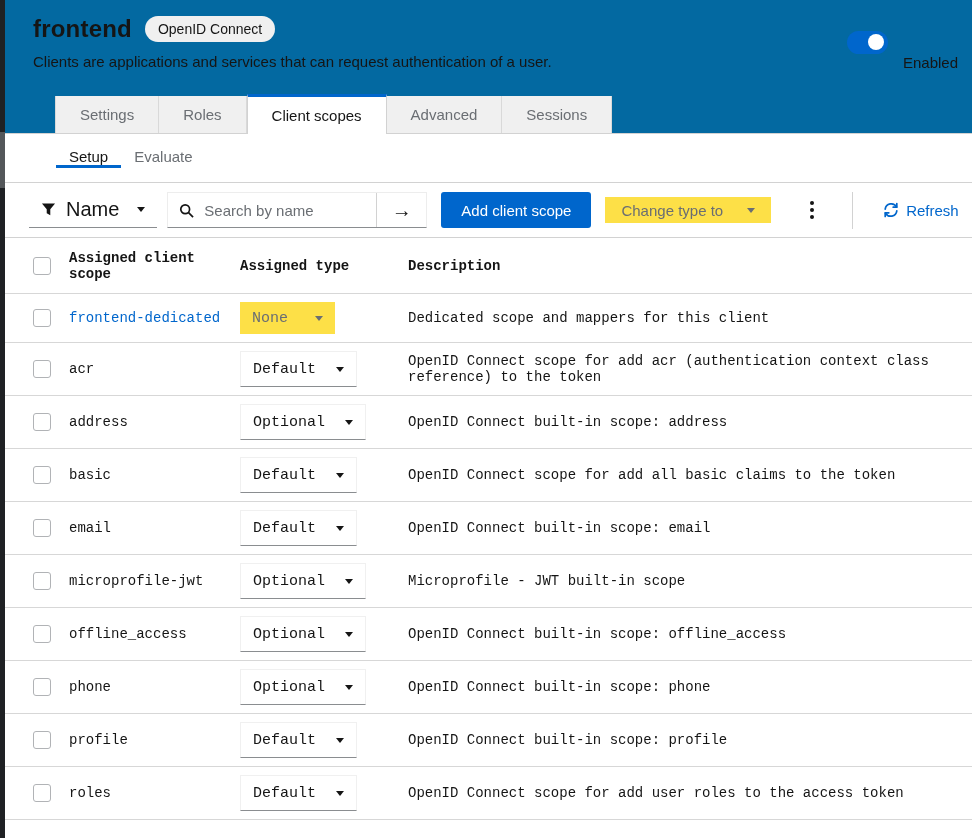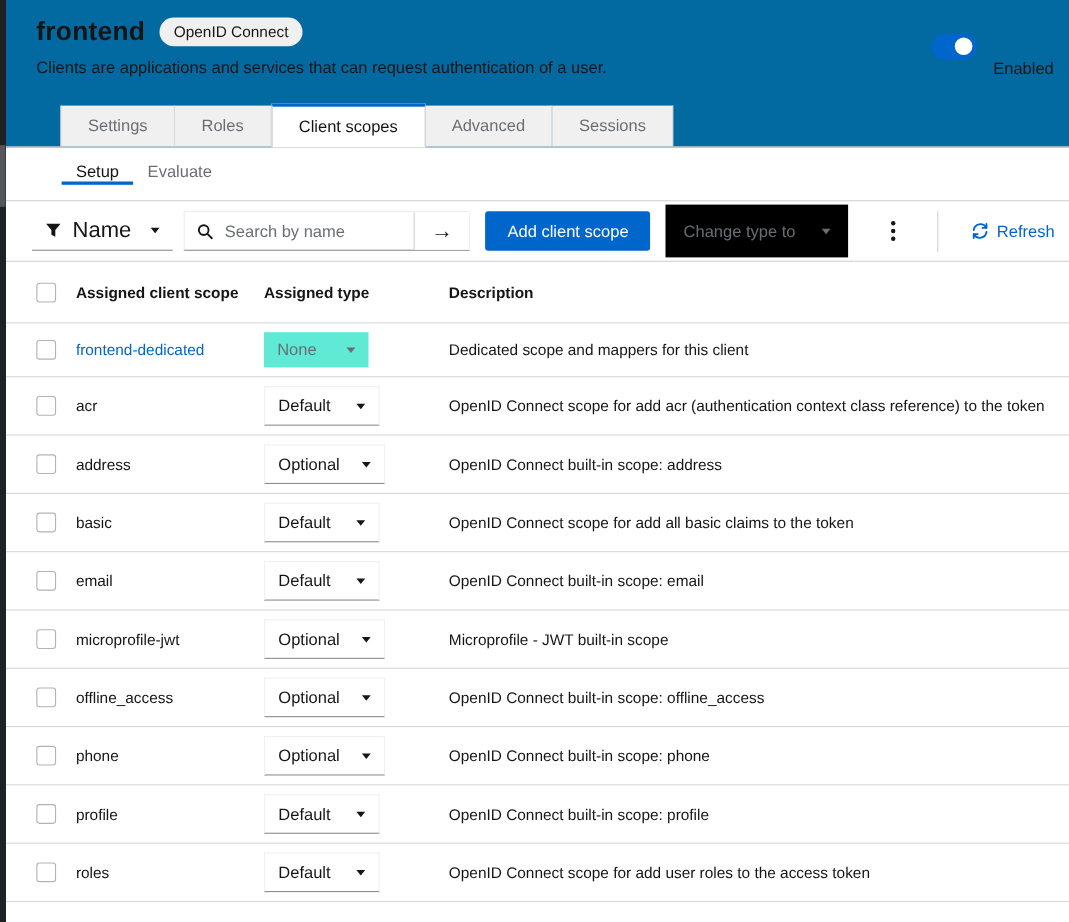--- a/index.html
+++ b/index.html
@@ -51,43 +51,43 @@
   .search-box { position:relative; width:208px; }
   .search-box svg { position:absolute; left:11px; top:10px; }
   .search-box input { width:100%; height:100%; border:none; outline:none; background:transparent;
                       padding:0 8px 0 36px; font-size:15px; font-family:inherit; color:#151515; }
   .search-box input::placeholder { color:#6a6e73; }
   .search-submit { width:50px; border:none; border-left:1px solid #d2d2d2; background:#fff; font-size:20px;
                    color:#151515; cursor:pointer; display:flex; align-items:center; justify-content:center; }
 
   .add-btn { margin-left:14px; height:36px; padding:0 20px; background:#0066cc; color:#fff; border:none;
              border-radius:3px; font-size:15px; font-family:inherit; cursor:pointer; }
-  .change-type { margin-left:14px; height:48px; padding:0 16px; background:#000000; color:#6a6e73;
+  .change-type { margin-left:14px; height:26px; padding:0 16px; background:#fde047; color:#6a6e73;
                  display:flex; align-items:center; gap:24px; font-size:15px; cursor:default; }
   .kebab { margin-left:31px; width:20px; height:36px; display:flex; flex-direction:column; align-items:center;
            justify-content:center; gap:3px; cursor:pointer; background:none; border:none; }
   .kebab i { width:4px; height:4px; border-radius:50%; background:#151515; }
   .vr { margin-left:30px; width:1px; height:37px; background:#d2d2d2; }
   .refresh { margin-left:30px; display:flex; align-items:center; gap:7px; color:#0066cc; font-size:15px; cursor:pointer; }
 
   
-  .thead, .trow { display:grid; grid-template-columns:36px 171px 168px 1fr; align-items:center; padding-left:28px; }
+  .thead, .trow { display:grid; grid-template-columns:36px 171px 168px 1fr; align-items:center; padding-left:28px;font-family:Liberation Mono, monospace; }
   .thead { height:55px; font-size:14px; font-weight:700; }
   .trow { height:53px; border-top:1px solid #d7d7d7; font-size:14px; }
   .trow.short { height:49px; }
   .tbody-end { border-top:1px solid #d7d7d7; }
   .checkbox { width:18px; height:18px; border:1px solid #b1b3b6; border-radius:3px; background:#fff; cursor:pointer; }
   .scope-name { font-size:14px; color:#151515; }
   .scope-name.link { color:#0066cc; cursor:pointer; }
   .desc { font-size:14px; color:#151515; }
 
   .pf-select { display:inline-flex; align-items:center; justify-content:space-between; gap:20px; height:36px;
                padding:0 12px 0 12px; background:#fff; border:1px solid #f0f0f0; border-bottom:1px solid #8a8d90;
                font-size:15px; color:#151515; cursor:pointer; min-width:105px; width:max-content; }
-  .pf-select.disabled { background:#5eead4; color:#6a6e73; border:none; height:32px; min-width:95px; cursor:default; }
+  .pf-select.disabled { background:#fde047; color:#6a6e73; border:none; height:32px; min-width:95px; cursor:default; }
 </style>
 </head>
 <body>
 
 <div class="side-sliver">
     <div class="lit"></div>
   </div>
 
 <div class="page">
 

